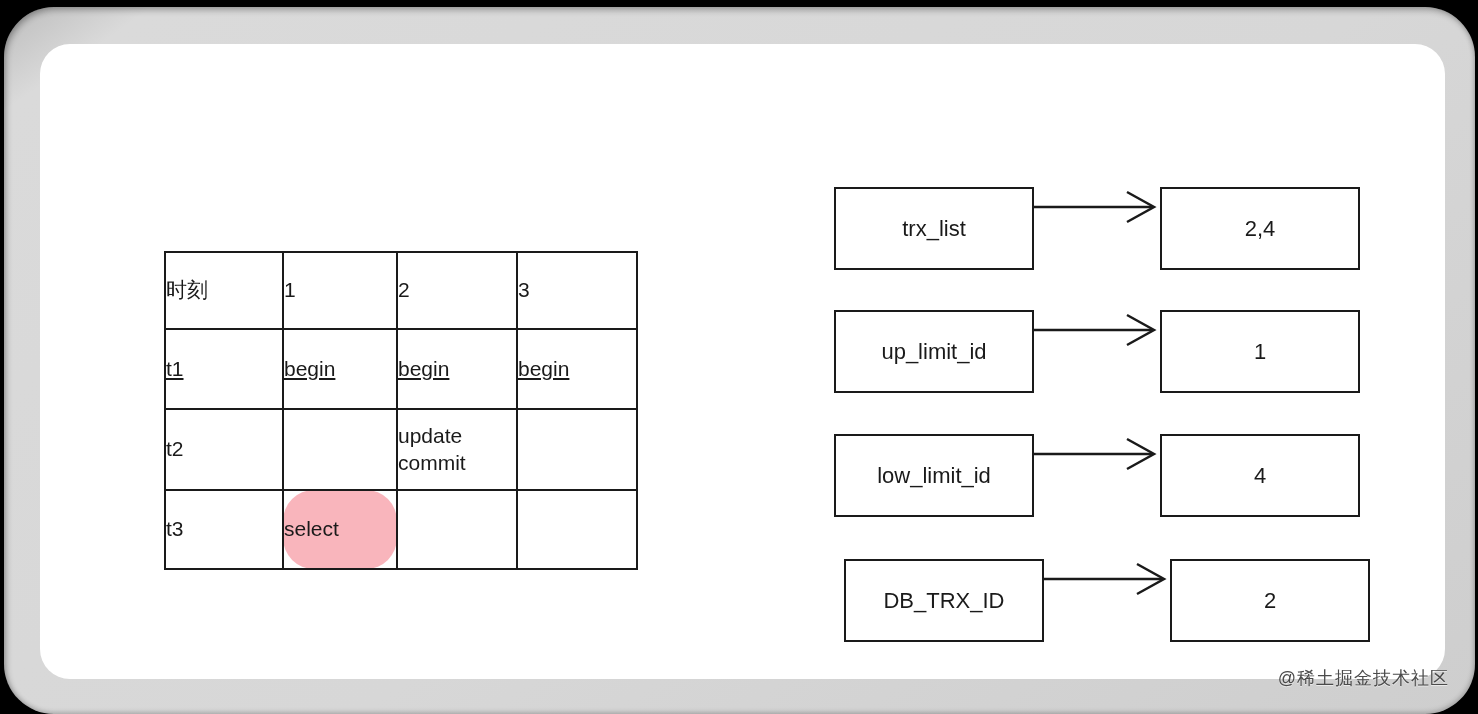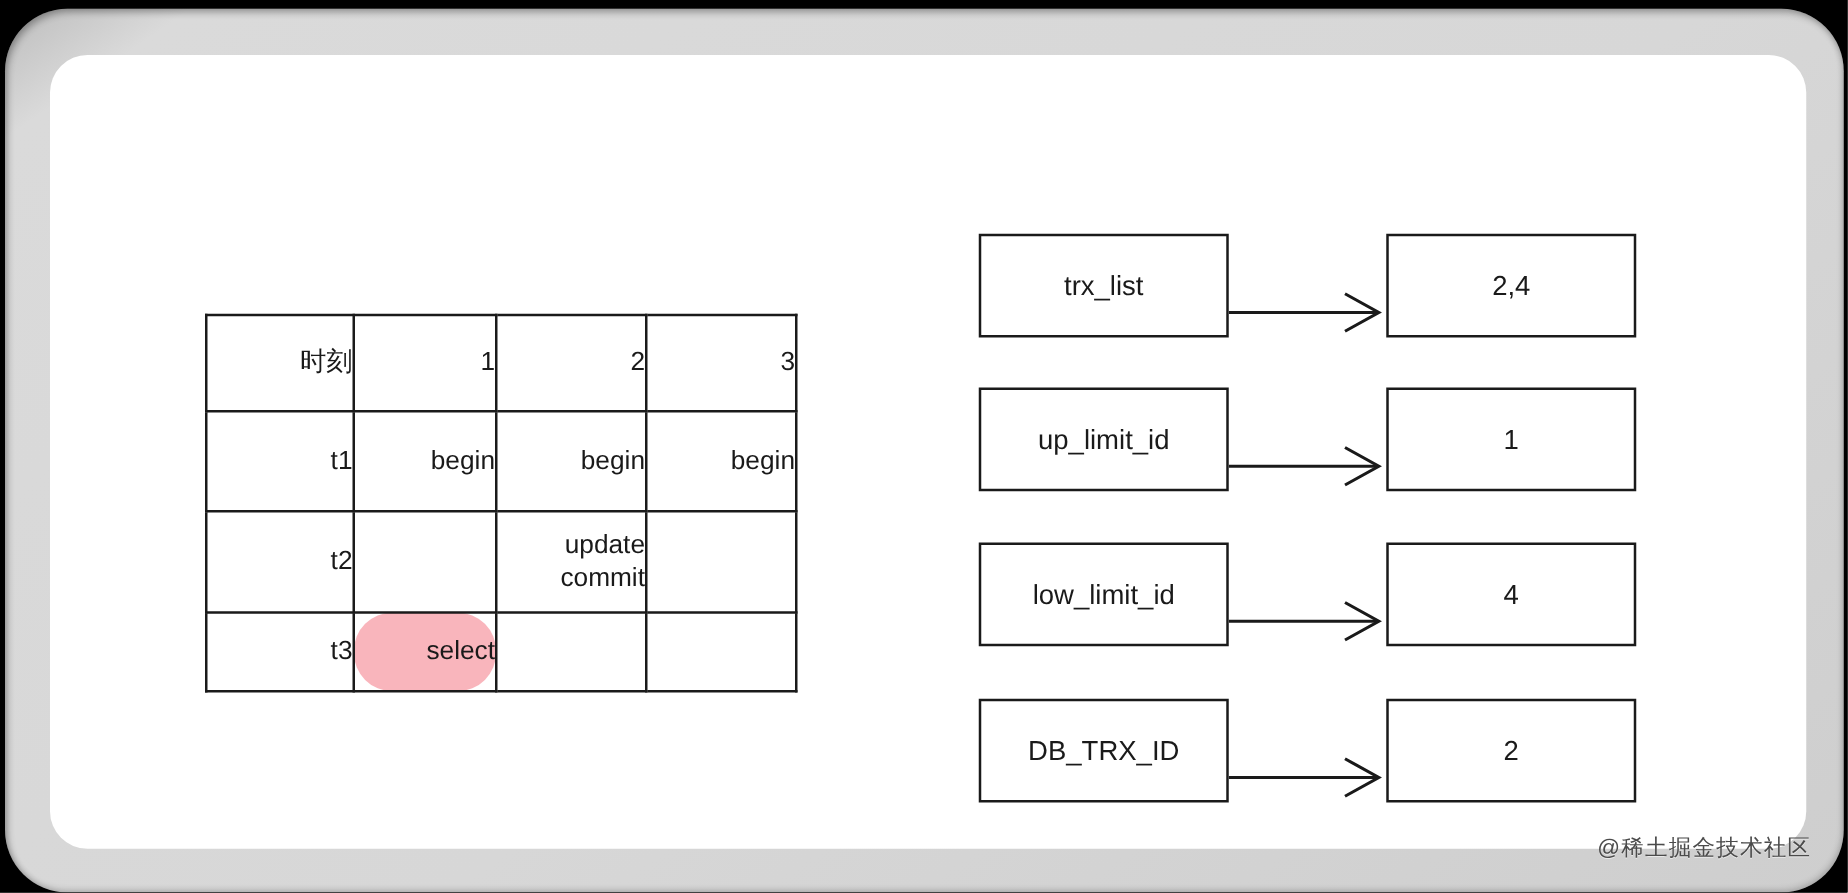--- a/index.html
+++ b/index.html
@@ -35,48 +35,48 @@
   
   table.tl {
     position: absolute;
     left: 124px; top: 207px;
     border-collapse: collapse;
     table-layout: fixed;
     font-size: 21px;
   }
   table.tl td {
     border: 2.5px solid #1a1a1a;
-    text-align: right;
+    text-align: left;
     vertical-align: middle;
     background: #ffffff;
     white-space: pre-line;
     line-height: 1.25;
   }
   table.tl td:nth-child(1) { width: 118px; }
   table.tl td:nth-child(2) { width: 114px; }
   table.tl td:nth-child(3) { width: 120px; }
   table.tl td:nth-child(4) { width: 120px; }
   table.tl tr:nth-child(1) td { height: 77px; }
-  table.tl tr:nth-child(2) td { height: 80px; }
+  table.tl tr:nth-child(2) td { height: 80px; text-decoration: underline; }
   table.tl tr:nth-child(3) td { height: 81px; }
-  table.tl tr:nth-child(4) td { height: 63px; }
+  table.tl tr:nth-child(4) td { height: 79px; }
   table.tl td.hl { background: #f9b5bc; border-radius: 31px; }
 
   
   .rv-row {
     position: absolute;
-    left: 743px;
+    left: 794px;
     display: flex;
-    align-items: flex-end;
+    align-items: flex-start;
     height: 83px;
   }
   .rv1 { top: 143px; }
   .rv2 { top: 266px; }
   .rv3 { top: 390px; }
-  .rv4 { top: 515px; }
+  .rv4 { top: 515px; margin-left: 10px; }
   .box {
     width: 200px;
     height: 83px;
     border: 2.5px solid #1a1a1a;
     background: #ffffff;
     display: flex;
     align-items: center;
     justify-content: center;
     font-size: 22px;
   }

